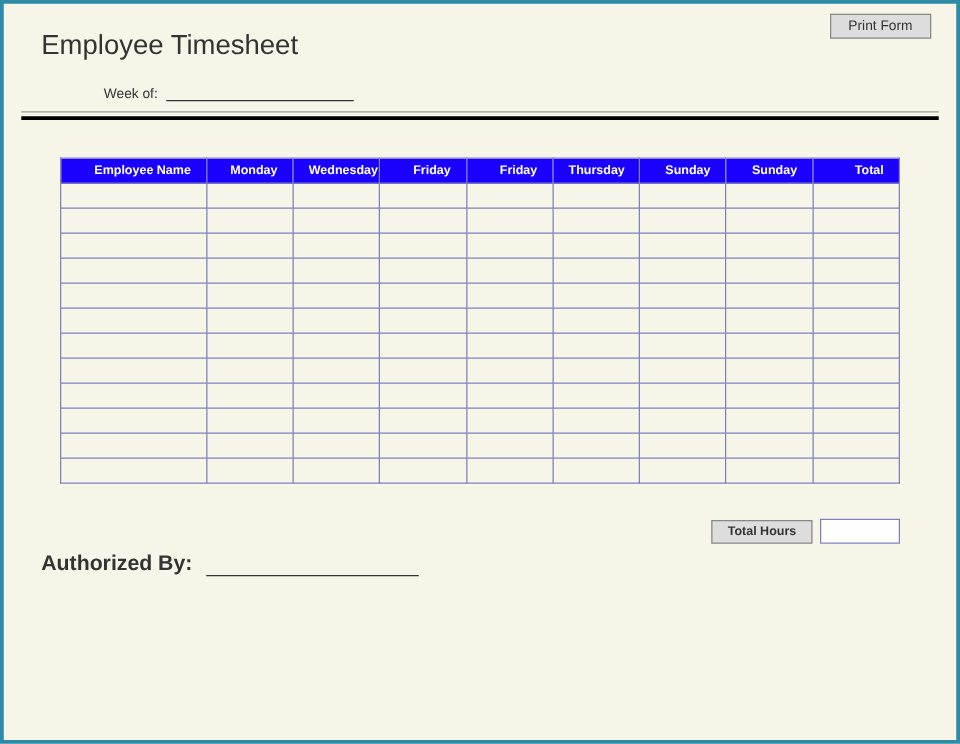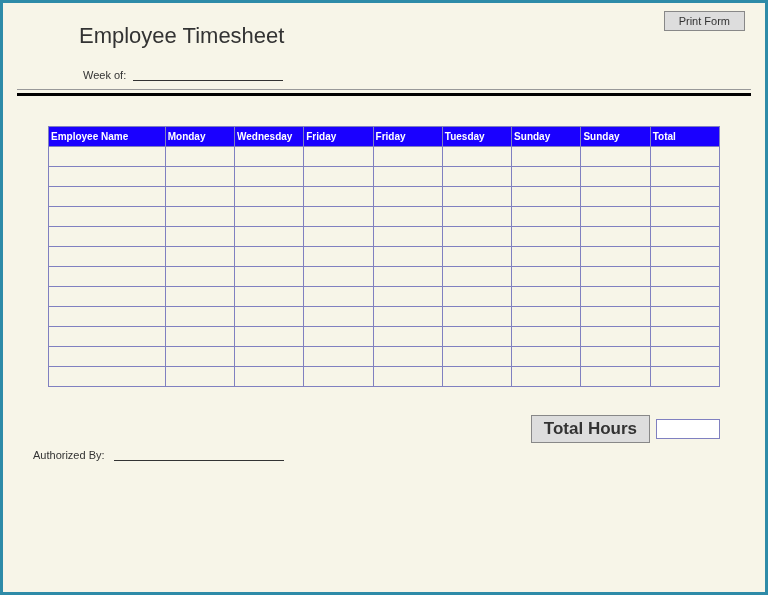--- a/index.html
+++ b/index.html
@@ -16,21 +16,20 @@
     .frame {
       width: 100%;
       height: 100%;
       border: 3px solid #2e8ba8;
       background: #f7f5e8;
       position: relative;
     }
     .header {
       padding: 20px 30px 10px 30px;
       position: relative;
-      margin-left: 46px;
     }
     .title {
       font-size: 22px;
       font-weight: normal;
       color: #333;
       font-family: "Trebuchet MS", Arial, sans-serif;
     }
     .print-btn {
       position: absolute;
       top: 8px;
@@ -74,23 +73,23 @@
     table {
       width: 100%;
       border-collapse: collapse;
       table-layout: fixed;
     }
     th {
       background: #1a00ff;
       color: #fff;
       font-size: 10px;
       font-weight: bold;
-      padding: 4px 2px;
+      padding: 4px 12px;
       border: 1px solid #8080c0;
-      text-align: left;
+      text-align: right;
     }
     th.name-col {
       width: 16%;
     }
     th.day-col {
       width: 9.5%;
     }
     th.total-col {
       width: 9.5%;
     }
@@ -103,35 +102,35 @@
       display: flex;
       justify-content: flex-end;
       margin: 18px 45px 0 0;
       align-items: center;
       gap: 6px;
     }
     .total-label-box {
       background: #ddd;
       border: 1px solid #888;
       padding: 3px 12px;
-      font-size: 17px;
+      font-size: 10px;
       font-weight: bold;
       color: #333;
       text-align: center;
     }
     .total-value-box {
       border: 1px solid #8080c0;
       width: 64px;
       height: 20px;
       background: #fff;
     }
     .auth-row {
       padding: 6px 30px 0 30px;
-      font-size: 11px;
-      font-weight: normal;
+      font-size: 17px;
+      font-weight: bold;
       color: #333;
     }
     .auth-line {
       display: inline-block;
       border-bottom: 1px solid #333;
       width: 170px;
       height: 12px;
       margin-left: 6px;
       vertical-align: bottom;
     }
@@ -156,21 +155,21 @@
 
   <div class="content">
     <table>
       <thead>
         <tr>
           <th class="name-col">Employee Name</th>
           <th class="day-col">Monday</th>
           <th class="day-col">Wednesday</th>
           <th class="day-col">Friday</th>
           <th class="day-col">Friday</th>
-          <th class="day-col">Tuesday</th>
+          <th class="day-col">Thursday</th>
           <th class="day-col">Sunday</th>
           <th class="day-col">Sunday</th>
           <th class="total-col">Total</th>
         </tr>
       </thead>
       <tbody id="table-body">
       <tr>
             <td></td>
             <td></td>
             <td></td>

